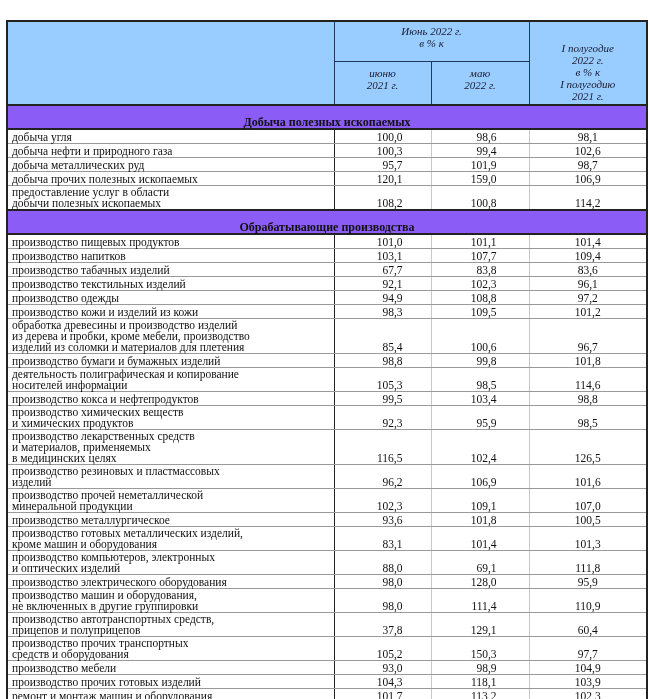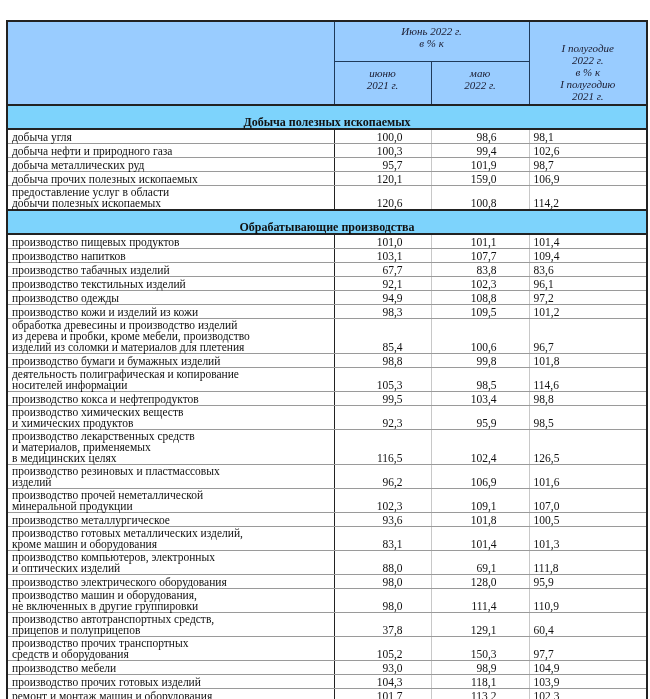--- a/index.html
+++ b/index.html
@@ -55,21 +55,21 @@
     }
     thead th.head-empty {
       border-right: 1px solid #1f3a5a;
     }
     thead th.head-half {
       padding-top: 20px;
     }
     .th-line { display: block; }
 
     tr.section td {
-      background: #7dd3fc;
+      background: #8b5cf6;
       text-align: center;
       font-weight: bold;
       font-size: 12px;
       height: 22px;
       border-top: 2px solid #222;
       border-bottom: 2px solid #222;
       padding: 0;
     }
 
     tbody td {
@@ -89,21 +89,21 @@
       text-align: right;
       padding-right: 28px;
       border-right: 1px solid #c8c8c8;
     }
     tbody td.v2 {
       text-align: right;
       padding-right: 32px;
       border-right: 1px solid #c8c8c8;
     }
     tbody td.v3 {
-      text-align: left;
+      text-align: center;
     }
     tbody tr.row td {
       padding-top: 1px;
       padding-bottom: 0px;
     }
   </style>
 </head>
 <body>
 
 <div class="table-wrap">
@@ -164,21 +164,21 @@
         </tr>
         <tr class="row">
           <td class="name">добыча прочих полезных ископаемых</td>
           <td class="v1">120,1</td>
           <td class="v2">159,0</td>
           <td class="v3">106,9</td>
         </tr>
         <tr class="row">
           <td class="name">предоставление услуг в области
  добычи полезных ископаемых</td>
-          <td class="v1">120,6</td>
+          <td class="v1">108,2</td>
           <td class="v2">100,8</td>
           <td class="v3">114,2</td>
         </tr>
         <tr class="section">
           <td colspan="4">Обрабатывающие производства</td>
         </tr>
         <tr class="row">
           <td class="name">производство пищевых продуктов</td>
           <td class="v1">101,0</td>
           <td class="v2">101,1</td>

